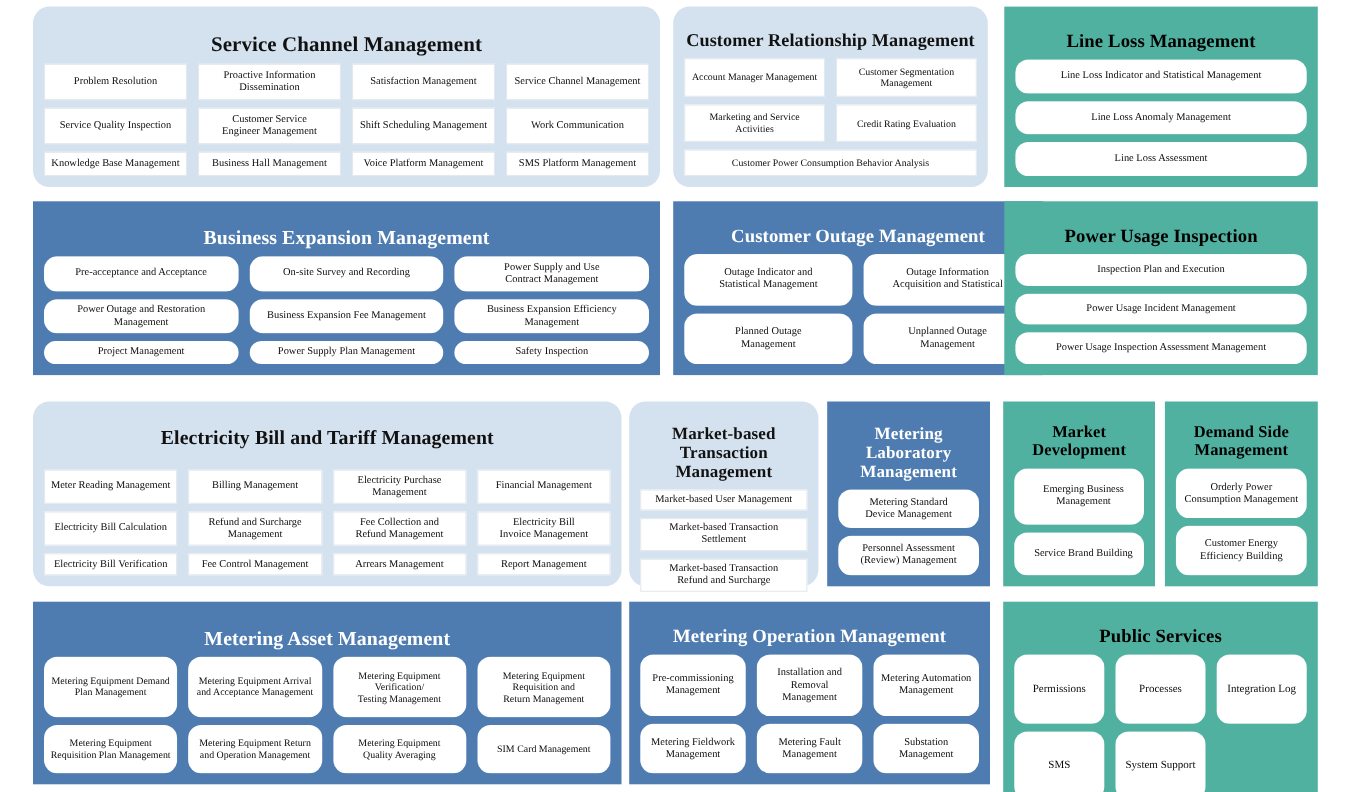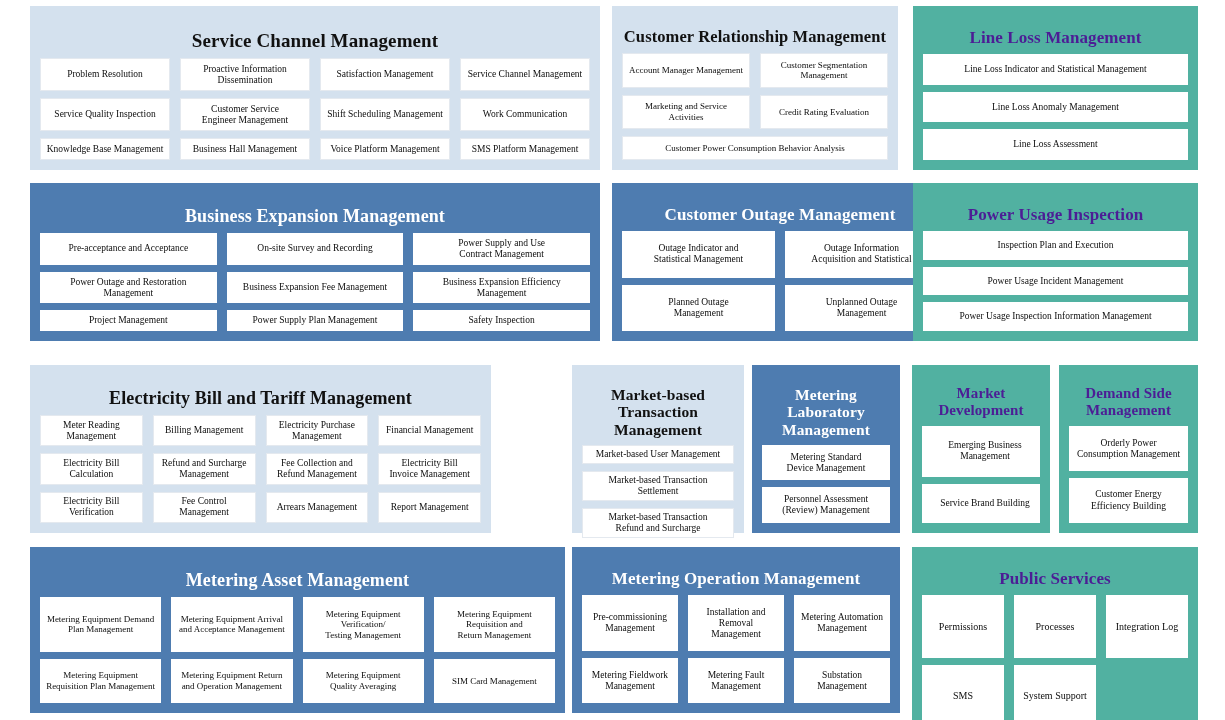--- a/index.html
+++ b/index.html
@@ -18,34 +18,34 @@
     background: #ffffff;
   }
 
   
   .panel {
     position: absolute;
     display: flex;
     flex-direction: column;
     padding: 8px 10px 10px 10px;
   }
-  .panel.lightblue { background: #d4e1ee; }
+  .panel.lightblue { background: #d4e1ee; border-radius: 15px; }
   .panel.midblue   { background: #4e7cb0; }
   .panel.teal      { background: #51b1a1; }
 
   .panel-title {
     text-align: center;
     font-weight: bold;
     line-height: 1.12;
     margin-bottom: 7px;
     letter-spacing: .1px;
   }
   .panel.lightblue > .panel-title { color: #111111; }
   .panel.midblue   > .panel-title { color: #ffffff; }
-  .panel.teal      > .panel-title { color: #4c1d95; }
+  .panel.teal      > .panel-title { color: #000000; }
 
   
   .items {
     display: grid;
     gap: 7px 10px;
     flex: 1 1 auto;
     align-content: stretch;
   }
   .cols-1 { grid-template-columns: 1fr; }
   .cols-2 { grid-template-columns: 1fr 1fr; }
@@ -58,33 +58,33 @@
     display: flex;
     align-items: center;
     justify-content: center;
     text-align: center;
     color: #0d0d0d;
     line-height: 1.16;
     padding: 3px 4px;
     overflow: hidden;
     white-space: pre-line;
   }
-  .panel.midblue .item, .panel.teal .item { border-color: rgba(255,255,255,.55); }
+  .panel.midblue .item, .panel.teal .item { border-color: rgba(255,255,255,.55); border-radius: 12px; }
 
   
   
   #p-service   { left:30px;  top:6px;   width:570px;  height:164px; }
   #p-crm       { left:612px; top:6px;   width:286px;  height:164px; }
   #p-lineloss  { left:913px; top:6px;   width:285px;  height:164px; }
   
   #p-bizexp    { left:30px;  top:183px; width:570px;  height:158px; }
   #p-outage    { left:612px; top:183px; width:336px;  height:158px; }
   #p-usage     { left:913px; top:183px; width:285px;  height:158px; }
   
-  #p-bill      { left:30px;  top:365px; width:461px;  height:168px; }
+  #p-bill      { left:30px;  top:365px; width:535px;  height:168px;gap:12px; }
   #p-market    { left:572px; top:365px; width:172px;  height:168px; }
   #p-lab       { left:752px; top:365px; width:148px;  height:168px; }
   #p-mktdev    { left:912px; top:365px; width:138px;  height:168px; }
   #p-dsm       { left:1059px;top:365px; width:139px;  height:168px; }
   
   #p-asset     { left:30px;  top:547px; width:535px;  height:166px; }
   #p-meterop   { left:572px; top:547px; width:328px;  height:166px; }
   #p-public    { left:912px; top:547px; width:286px;  height:190px; }
 
   
@@ -199,21 +199,21 @@
       <div class="item">Unplanned Outage
 Management</div>
     </div>
   </section>
 
   <section class="panel teal" id="p-usage">
     <h2 class="panel-title">Power Usage Inspection</h2>
     <div class="items cols-1">
       <div class="item">Inspection Plan and Execution</div>
       <div class="item">Power Usage Incident Management</div>
-      <div class="item">Power Usage Inspection Information Management</div>
+      <div class="item">Power Usage Inspection Assessment Management</div>
     </div>
   </section>
 
   <section class="panel lightblue" id="p-bill">
     <h2 class="panel-title">Electricity Bill and Tariff Management</h2>
     <div class="items cols-4">
       <div class="item">Meter Reading Management</div>
       <div class="item">Billing Management</div>
       <div class="item">Electricity Purchase
 Management</div>

